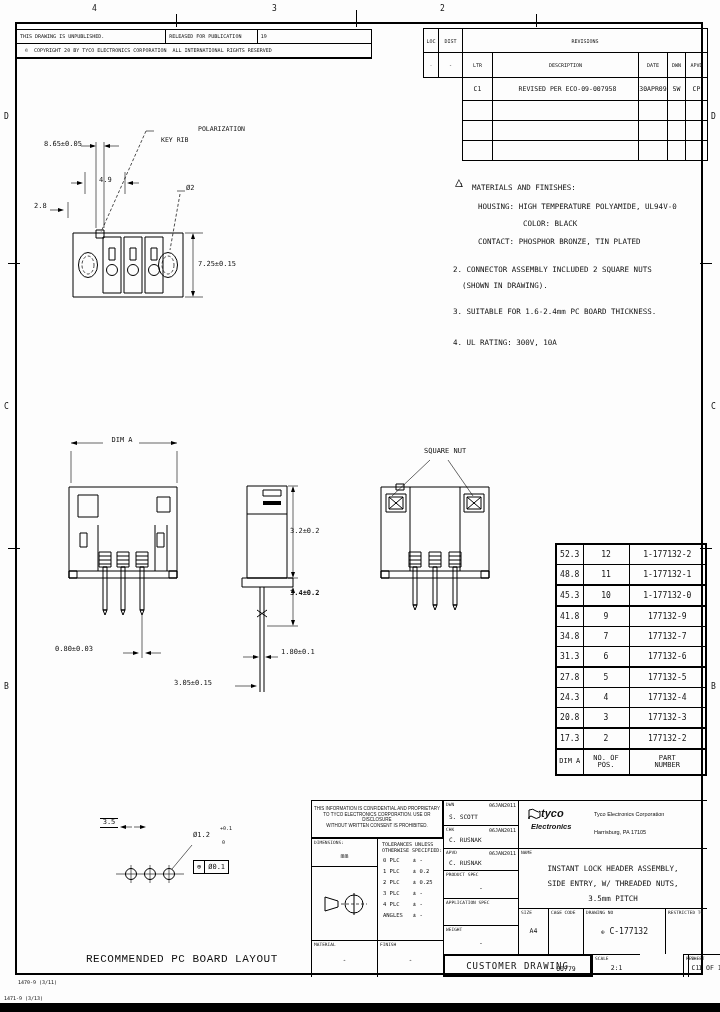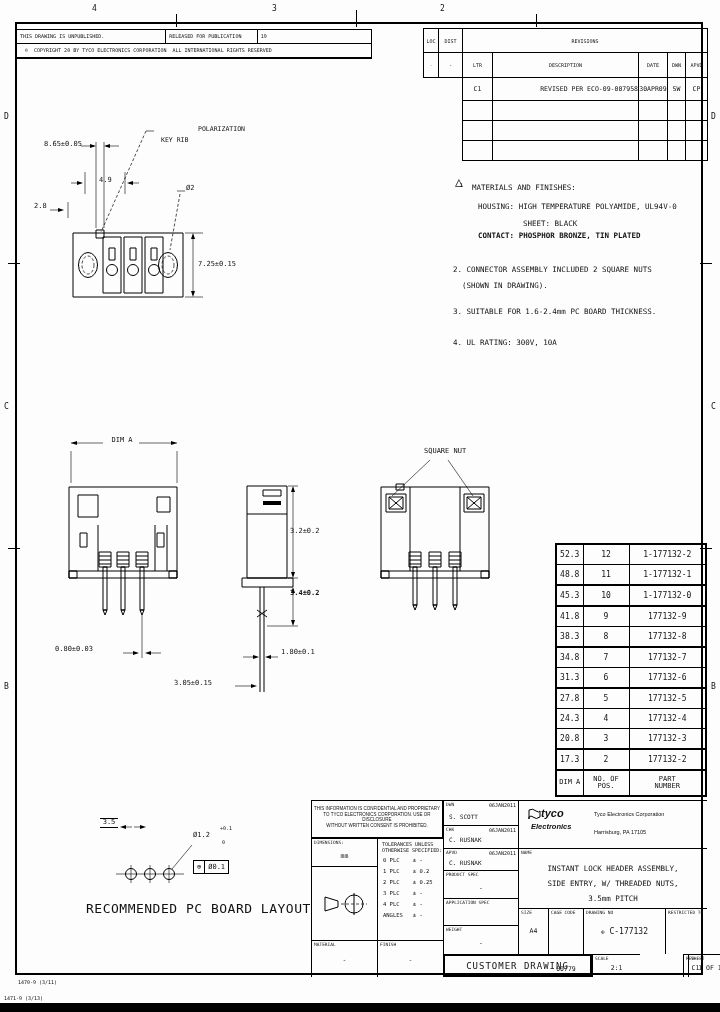--- a/index.html
+++ b/index.html
@@ -21,21 +21,21 @@
   .hdr .r1{display:flex;height:15px;border:1px solid #000;box-sizing:border-box;}
   .hdr .r1>div{border-right:1px solid #000;padding:3px 3px 0 3px;box-sizing:border-box;overflow:hidden;}
   .hdr .r1>div:last-child{border-right:none;}
   .hdr .r2{height:15px;border:1px solid #000;border-top:none;border-bottom:2px solid #000;
            box-sizing:border-box;padding:3px 0 0 8px;}
   .hdr .r2 span{margin-right:6px;}
   
   .rev{left:423px;top:28px;width:284px;border-collapse:collapse;table-layout:fixed;font-size:5px;}
   .rev td{border:1px solid #000;text-align:center;padding:0;overflow:hidden;height:19px;}
   .rev td.ghost{border:none;}
-  .rev .desc{text-align:right;padding-left:4px;}
+  .rev .desc{text-align:center;padding-left:4px;}
   .rev .d{font-size:6.5px;}
   
   .ptab{left:555px;top:543px;border-collapse:collapse;table-layout:fixed;font-size:8px;}
   .ptab td{border:1px solid #000;text-align:center;height:19px;padding:0;}
   .ptab tr.grp td{border-bottom:2px solid #000;}
   .ptab tr.hd td{border-top:2px solid #000;font-size:7px;white-space:pre-line;line-height:1.05;height:24px;}
   .ptab{border:2px solid #000;}
   
   .tb{position:absolute;box-sizing:border-box;border-left:1px solid #000;border-top:1px solid #000;}
   .tb .tag{position:absolute;top:1px;left:2px;font-size:4.5px;}
@@ -146,22 +146,22 @@
           <td></td>
           <td></td>
         </tr>
   </tbody>
     </table>
 
   <div class="lbl" style="left:455px;top:175px;font-size:13px;">△</div>
   <div class="lbl" style="left:460px;top:183px;font-size:5px;">1</div>
   <div class="lbl" style="left:472px;top:184px;font-size:7.5px;">MATERIALS AND FINISHES:</div>
   <div class="lbl" style="left:478px;top:203px;font-size:7.5px;">HOUSING: HIGH TEMPERATURE POLYAMIDE, UL94V-0</div>
-  <div class="lbl" style="left:523px;top:220px;font-size:7.5px;">SHEET: BLACK</div>
-  <div class="lbl" style="left:478px;top:232px;font-size:7.5px;font-weight:bold;">CONTACT: PHOSPHOR BRONZE, TIN PLATED</div>
+  <div class="lbl" style="left:523px;top:220px;font-size:7.5px;">COLOR: BLACK</div>
+  <div class="lbl" style="left:478px;top:238px;font-size:7.5px;">CONTACT: PHOSPHOR BRONZE, TIN PLATED</div>
   <div class="lbl" style="left:453px;top:266px;font-size:7.5px;">2. CONNECTOR ASSEMBLY INCLUDED 2 SQUARE NUTS</div>
   <div class="lbl" style="left:462px;top:282px;font-size:7.5px;">(SHOWN IN DRAWING).</div>
   <div class="lbl" style="left:453px;top:308px;font-size:7.5px;">3. SUITABLE FOR 1.6-2.4mm PC BOARD THICKNESS.</div>
   <div class="lbl" style="left:453px;top:339px;font-size:7.5px;">4. UL RATING: 300V, 10A</div>
 
   <table class="ptab abs">
     <colgroup>
         <col style="width:27px">
         <col style="width:46px">
         <col style="width:77px">
@@ -179,25 +179,20 @@
         </tr>
         <tr class="grp">
           <td>45.3</td>
           <td>10</td>
           <td>1-177132-0</td>
         </tr>
         <tr>
           <td>41.8</td>
           <td>9</td>
           <td>177132-9</td>
-        </tr>
-        <tr class="grp">
-          <td>38.3</td>
-          <td>8</td>
-          <td>177132-8</td>
         </tr>
         <tr>
           <td>34.8</td>
           <td>7</td>
           <td>177132-7</td>
         </tr>
         <tr class="grp">
           <td>31.3</td>
           <td>6</td>
           <td>177132-6</td>
@@ -431,21 +426,21 @@
     <line class="thin" x1="92" y1="59" x2="112" y2="35"></line>
   </svg>
   <div class="lbl basicdim" style="left:100px;top:818px;width:18px;">3.5</div>
   <div class="lbl" style="left:193px;top:832px;">Ø1.2</div>
   <div class="lbl" style="left:220px;top:826px;font-size:5px;">+0.1</div>
   <div class="lbl" style="left:222px;top:840px;font-size:5px;">0</div>
   <div class="gdt" style="left:193px;top:860px;">
     <div>⊕</div>
     <div>Ø0.1</div>
   </div>
-  <div class="lbl" style="left:86px;top:902px;font-size:13px;letter-spacing:0.5px;">RECOMMENDED PC BOARD LAYOUT</div>
+  <div class="lbl" style="left:86px;top:953px;font-size:11px;letter-spacing:0.5px;font-family:Liberation Mono, monospace;">RECOMMENDED PC BOARD LAYOUT</div>
 
   <div class="tb legal" style="left:311px;top:800px;width:132px;height:38px;border-right:1px solid #000;border-bottom:1px solid #000;">
     <div>THIS INFORMATION IS CONFIDENTIAL AND PROPRIETARY</div>
     <div>TO TYCO ELECTRONICS CORPORATION. USE OR DISCLOSURE</div>
     <div>WITHOUT WRITTEN CONSENT IS PROHIBITED.</div>
   </div>
 
   <div class="tb" style="left:311px;top:838px;width:66px;height:28px;">
     <div class="tag">DIMENSIONS:</div>
     <div class="val" style="top:13px;">mm</div>

